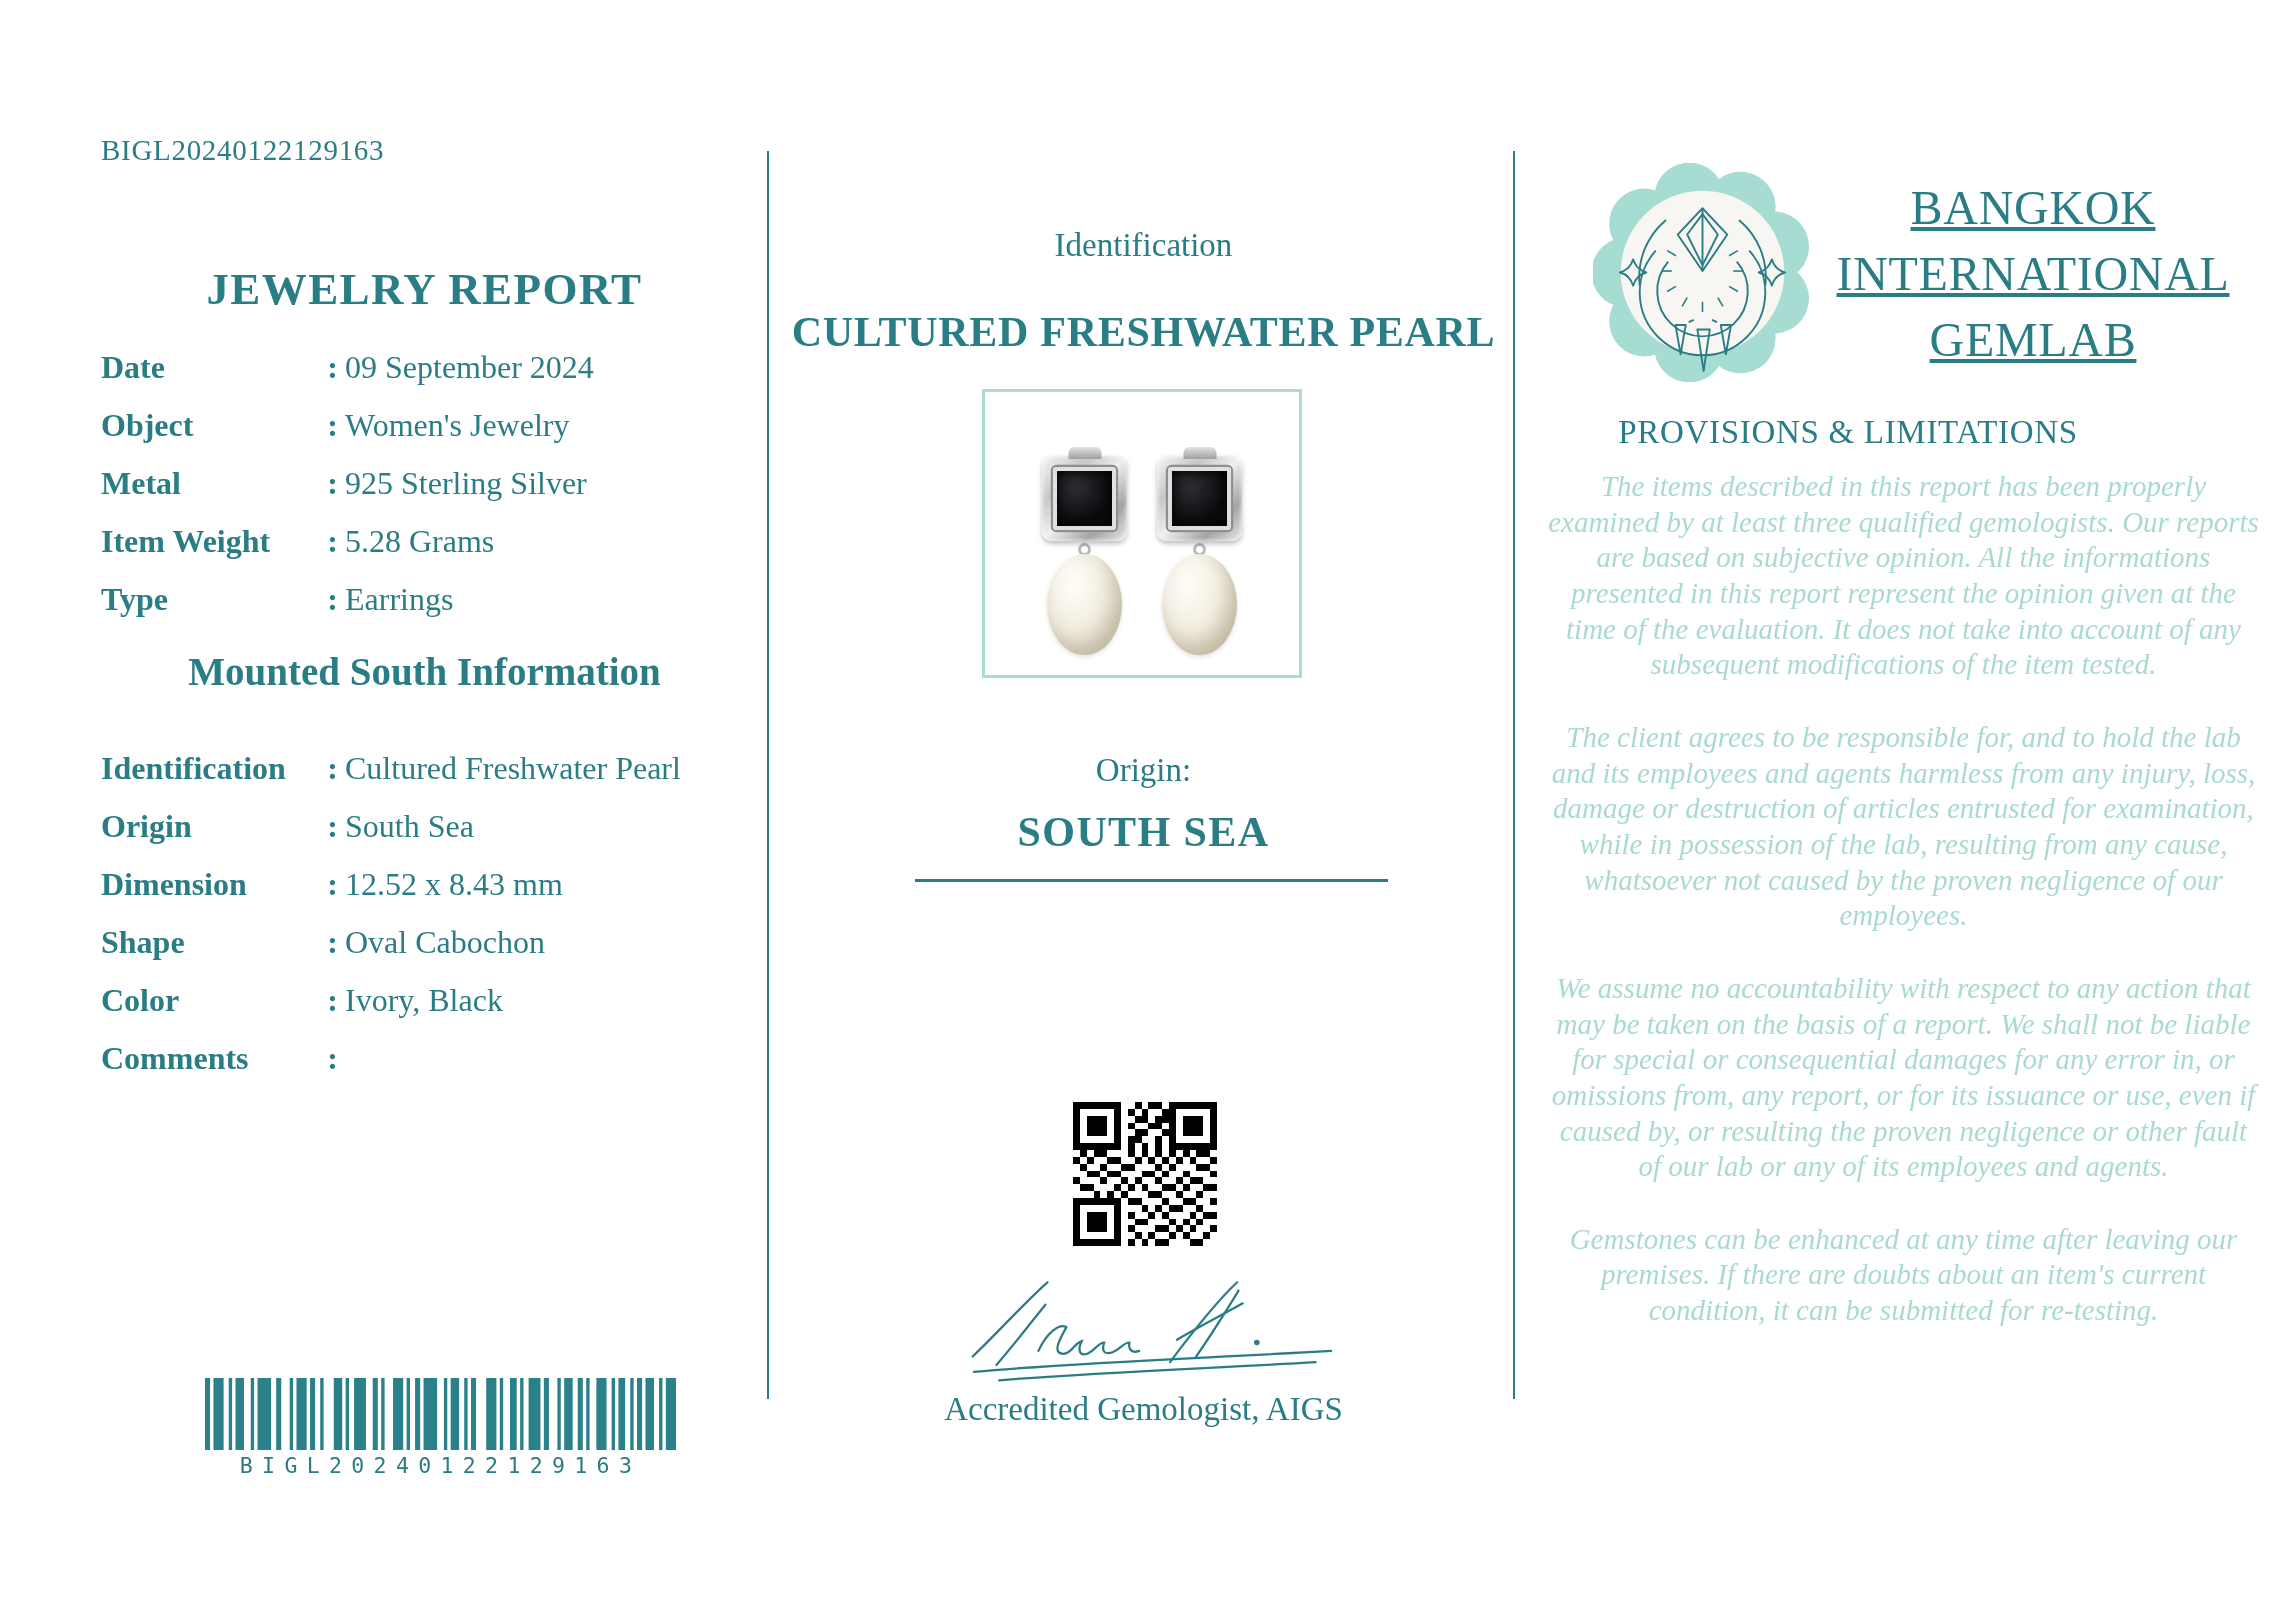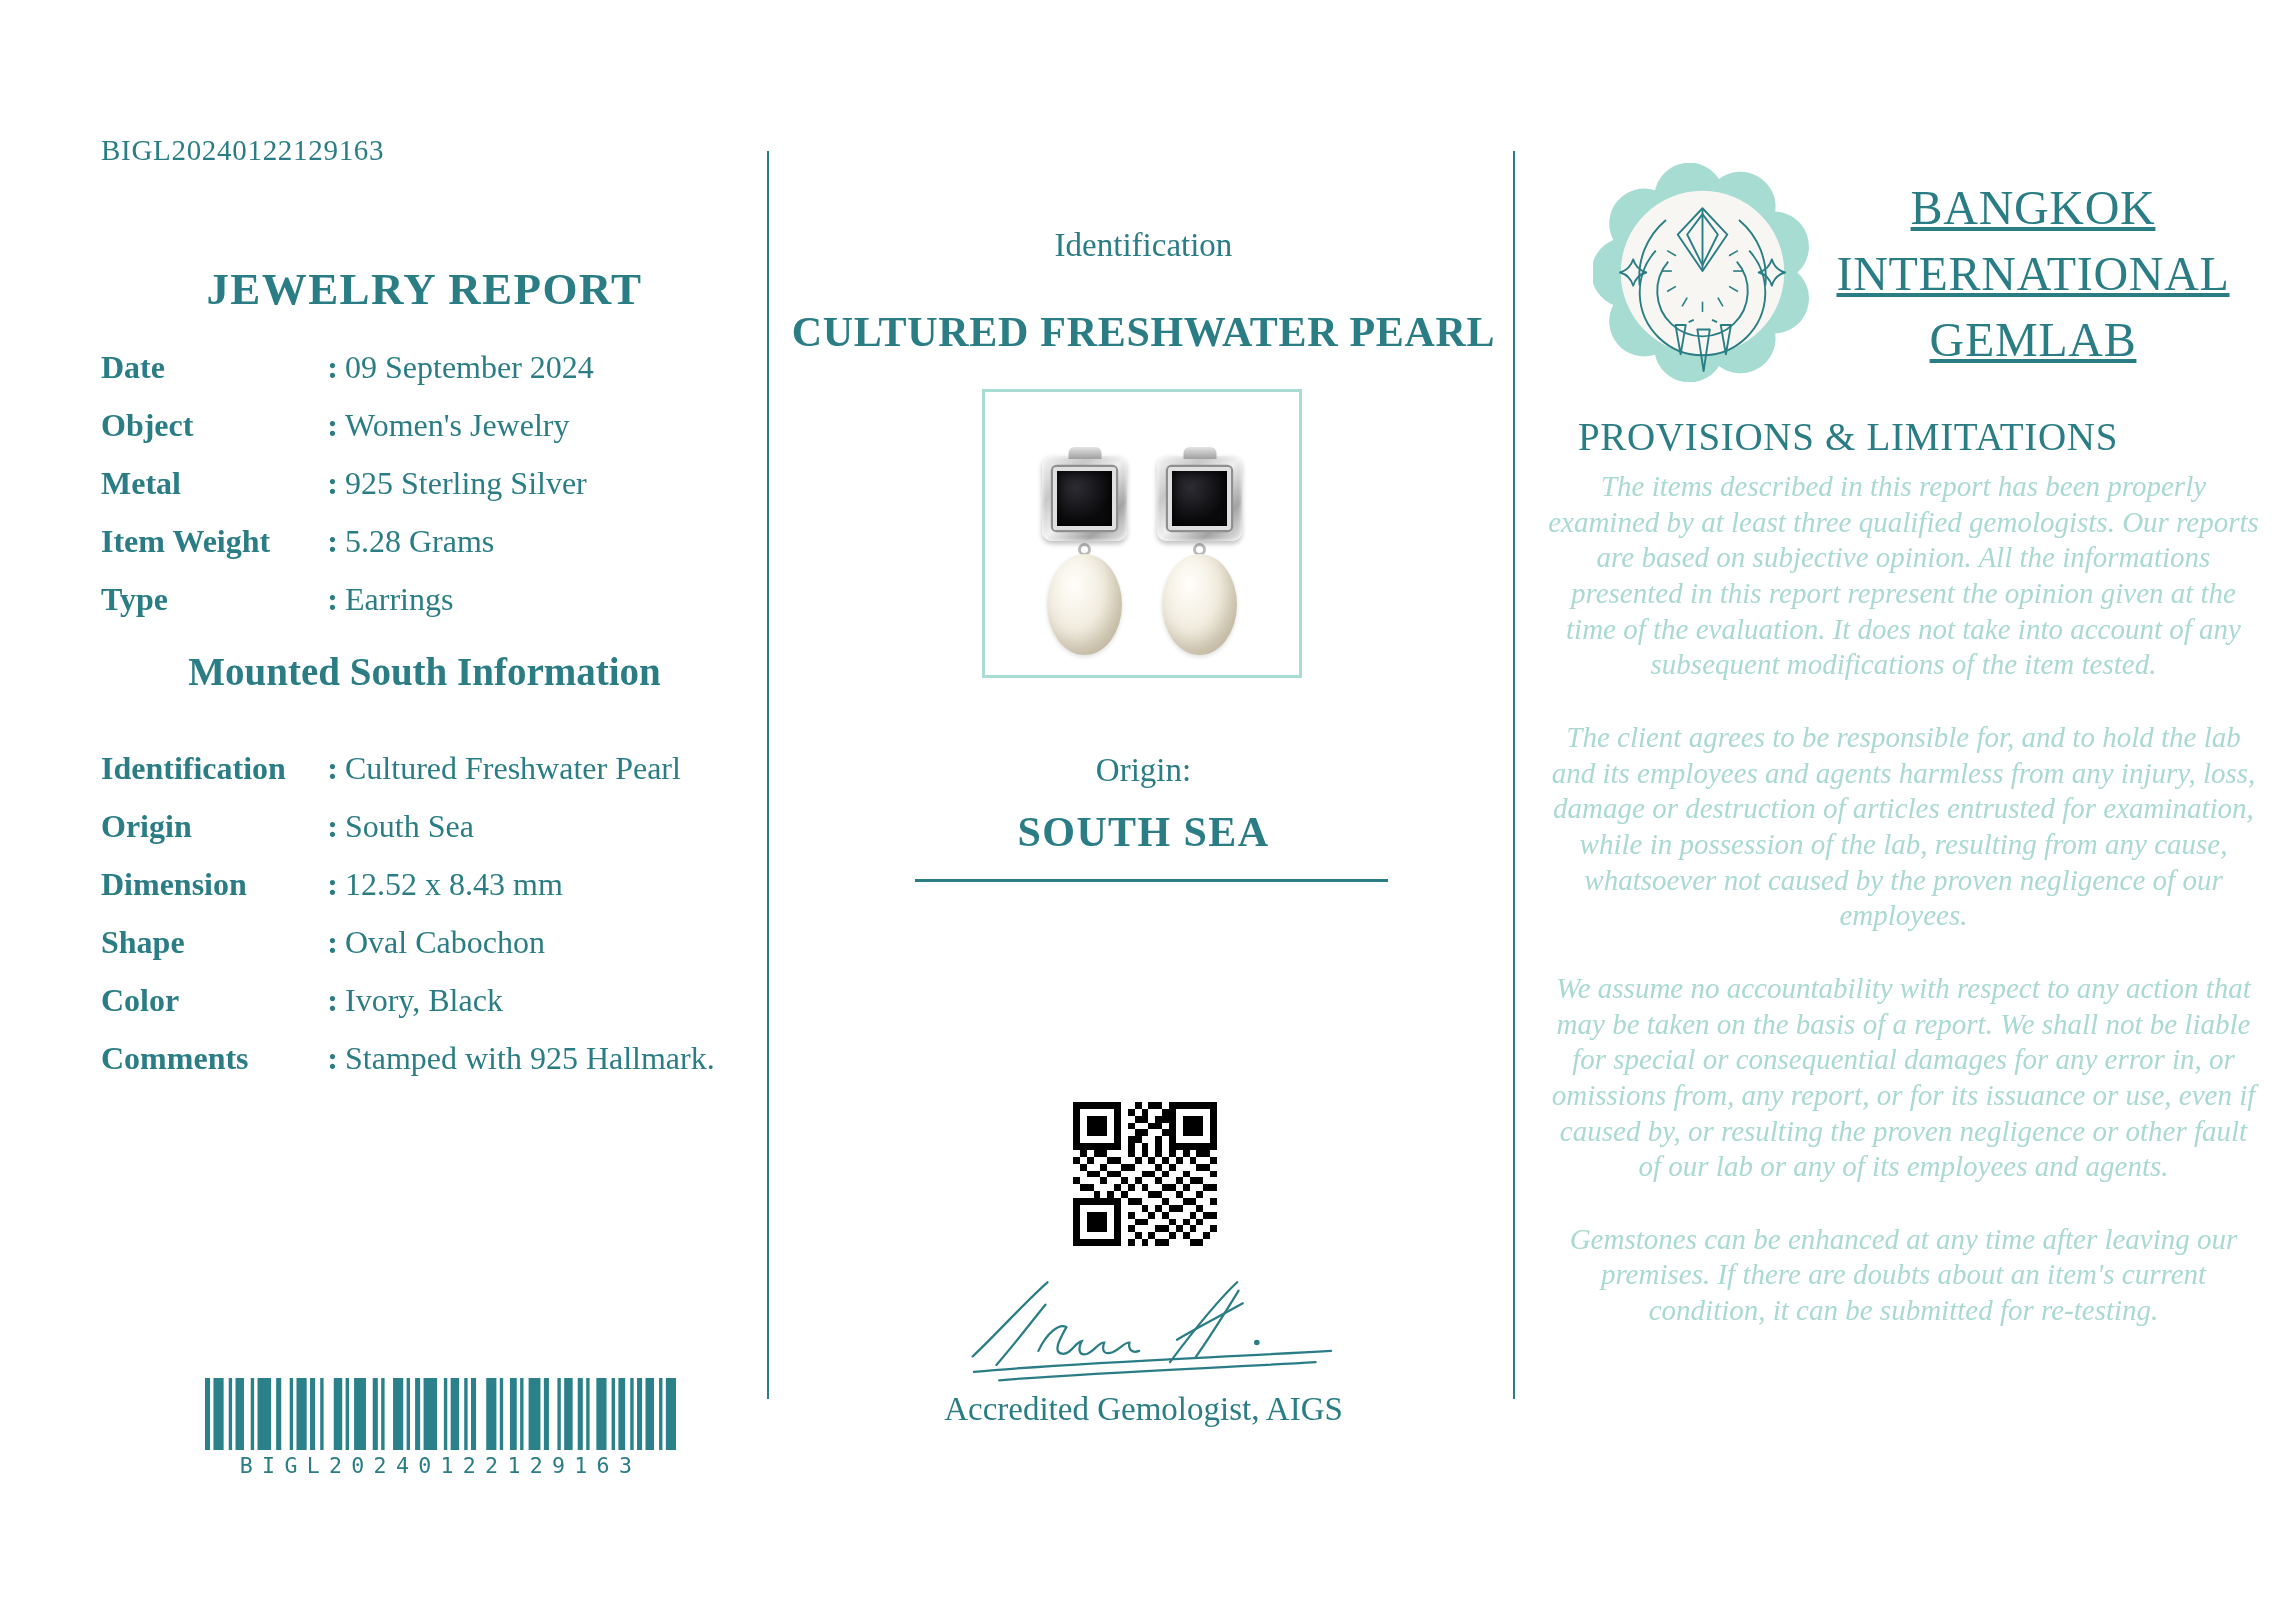--- a/index.html
+++ b/index.html
@@ -59,21 +59,21 @@
   .origin-rule{position:absolute;left:915px;top:879px;width:473px;height:2.9px;background:var(--teal);}
   .qr{position:absolute;left:1073px;top:1102px;width:144px;height:144px;}
   .signature{position:absolute;left:960px;top:1271px;width:392px;height:122px;}
   .gemologist{position:absolute;left:784px;top:1391px;width:719px;text-align:center;font-size:33px;}
 
   
   .logo{position:absolute;left:1593px;top:163px;width:219px;height:219px;}
   .lab-name{position:absolute;left:1830px;top:175px;width:406px;text-align:center;
     font-size:48px;line-height:1.38;letter-spacing:0.7px;text-decoration:underline;}
   .prov-title{position:absolute;left:1539px;top:414px;width:618px;text-align:center;
-    font-size:39px;letter-spacing:0.7px;}
+    font-size:33px;letter-spacing:0.7px;}
   .prov-paras{position:absolute;left:1548px;top:469px;width:711px;display:grid;gap:37px;}
   .prov-paras p{font-style:italic;font-size:29px;line-height:1.23;text-align:center;color:var(--mint);}
 </style>
 </head>
 <body>
 
 <div class="page">
 
   <div class="vrule left"></div>
   <div class="vrule right"></div>
@@ -133,21 +133,20 @@
       <span class="val">Oval Cabochon</span>
     </div>
     <div class="frow">
       <span class="lbl">Color</span>
       <span class="colon">:</span>
       <span class="val">Ivory, Black</span>
     </div>
     <div class="frow">
       <span class="lbl">Comments</span>
       <span class="colon">:</span>
-      <span class="val">Stamped with 925 Hallmark.</span>
     </div>
   </div>
 
   <div class="barcode-wrap">
     <svg viewBox="0 0 278 60" preserveAspectRatio="none">
       <path fill="#2a8189" d="M0 0h3v60h-3z M5 0h6v60h-6z M14 0h2v60h-2z M18 0h5v60h-5z M27 0h2v60h-2z M31 0h8v60h-8z M42 0h3v60h-3z M50 0h2v60h-2z M54 0h6v60h-6z M62 0h3v60h-3z M68 0h2v60h-2z M76 0h5v60h-5z M83 0h2v60h-2z M88 0h7v60h-7z M99 0h3v60h-3z M104 0h2v60h-2z M111 0h6v60h-6z M119 0h2v60h-2z M124 0h3v60h-3z M129 0h8v60h-8z M141 0h2v60h-2z M145 0h5v60h-5z M153 0h2v60h-2z M157 0h3v60h-3z M166 0h6v60h-6z M174 0h2v60h-2z M180 0h4v60h-4z M186 0h2v60h-2z M191 0h7v60h-7z M200 0h3v60h-3z M208 0h2v60h-2z M212 0h5v60h-5z M220 0h3v60h-3z M225 0h2v60h-2z M231 0h6v60h-6z M240 0h2v60h-2z M244 0h4v60h-4z M251 0h2v60h-2z M255 0h3v60h-3z M260 0h5v60h-5z M268 0h2v60h-2z M272 0h6v60h-6z"></path>
     </svg>
     <div class="barcode-text">BIGL20240122129163</div>
   </div>
 

